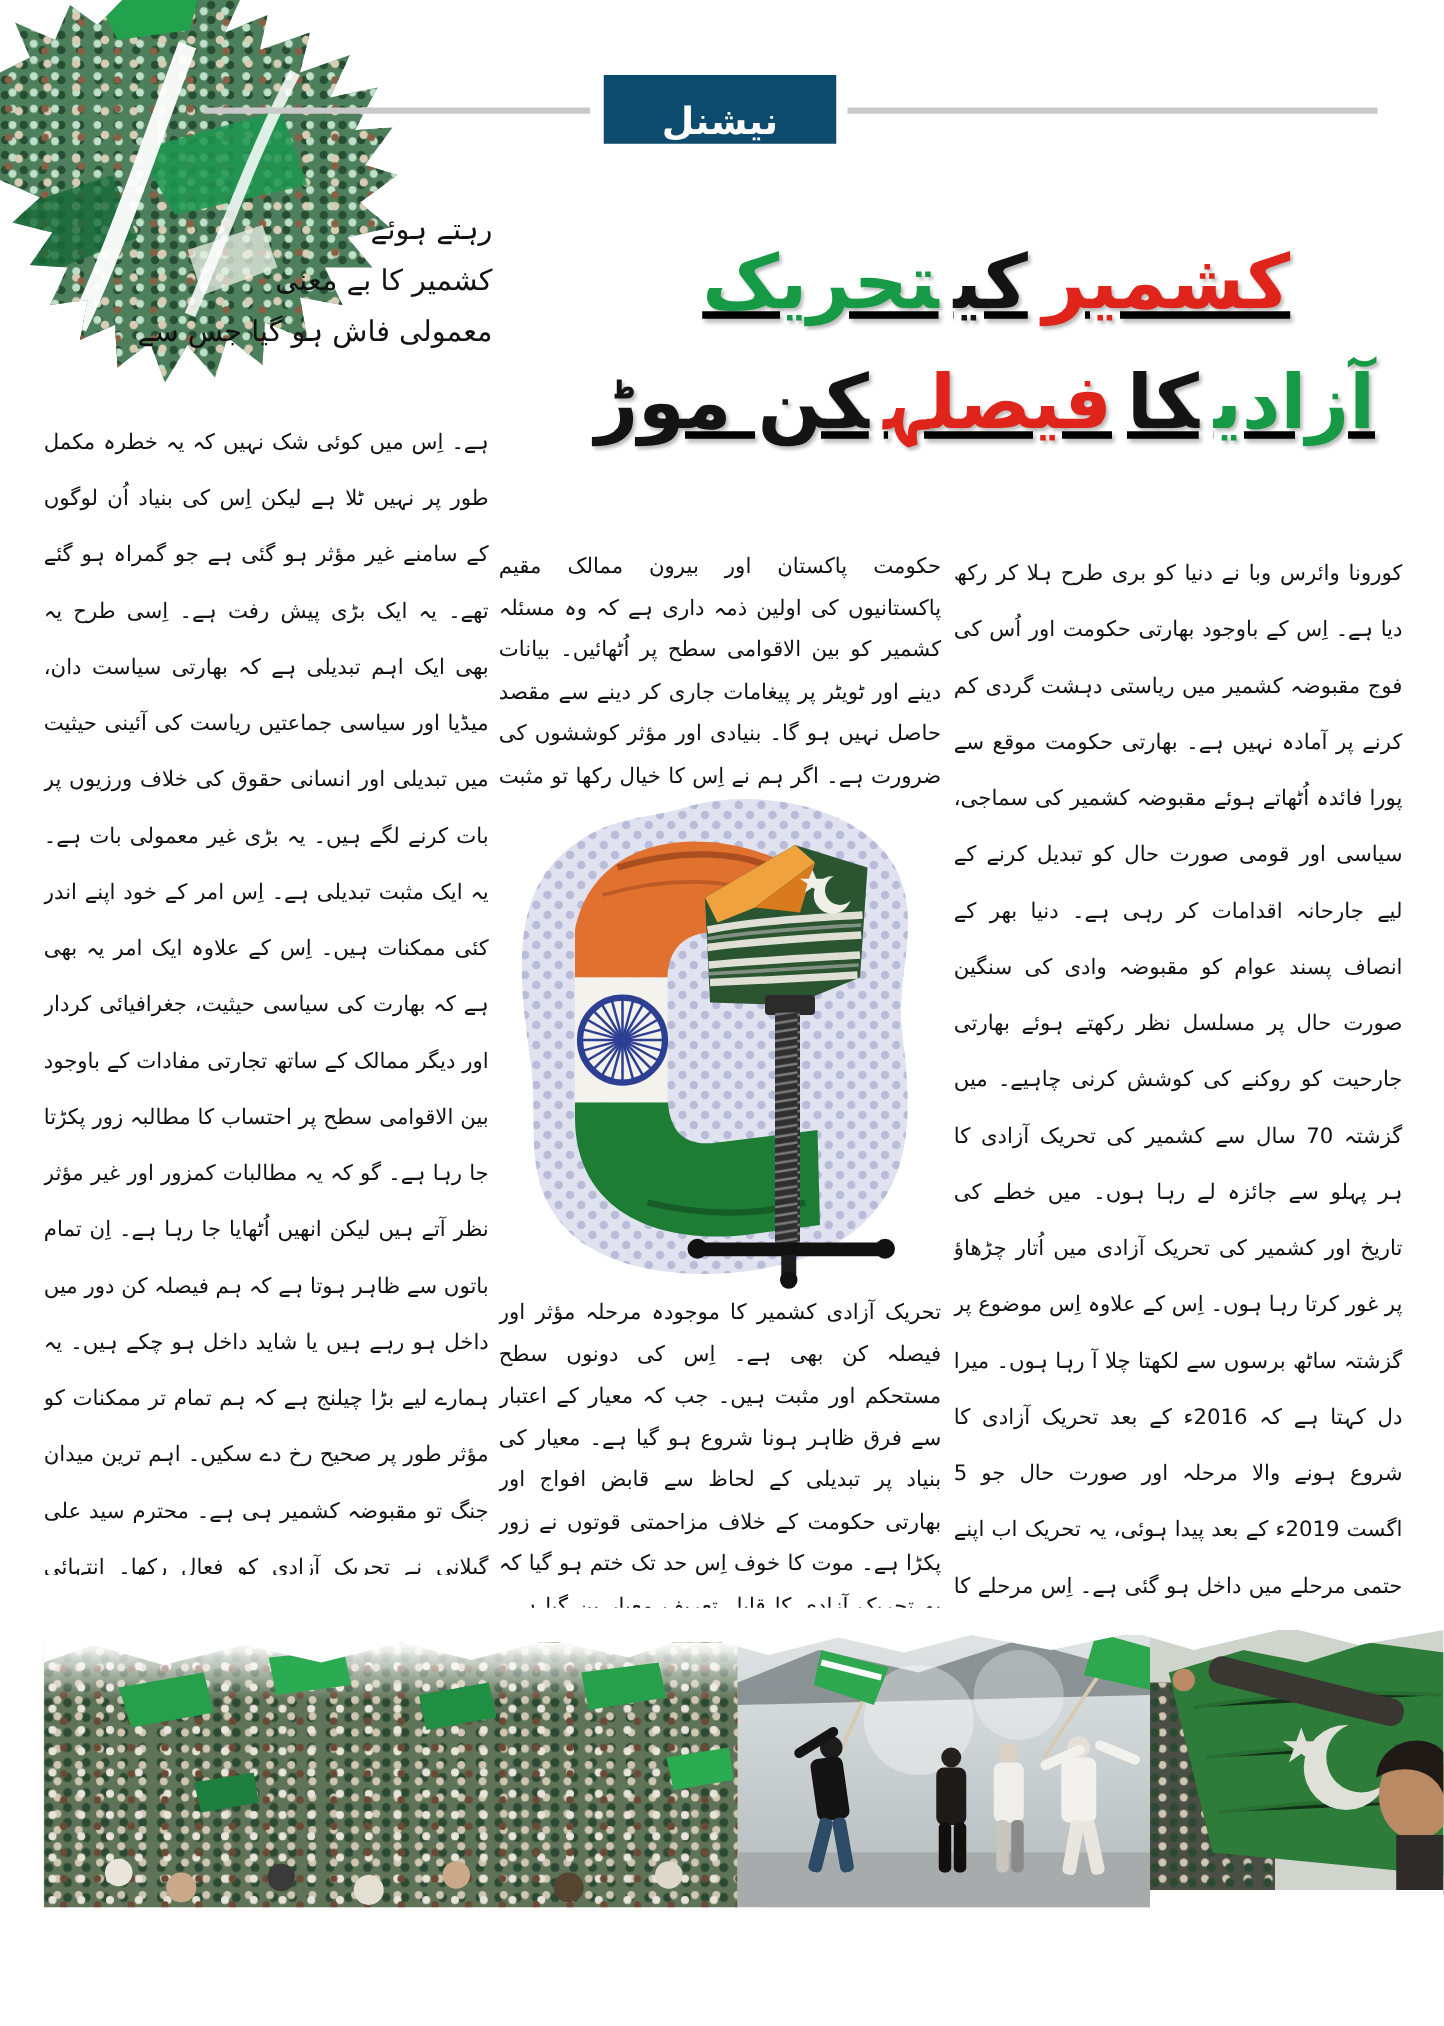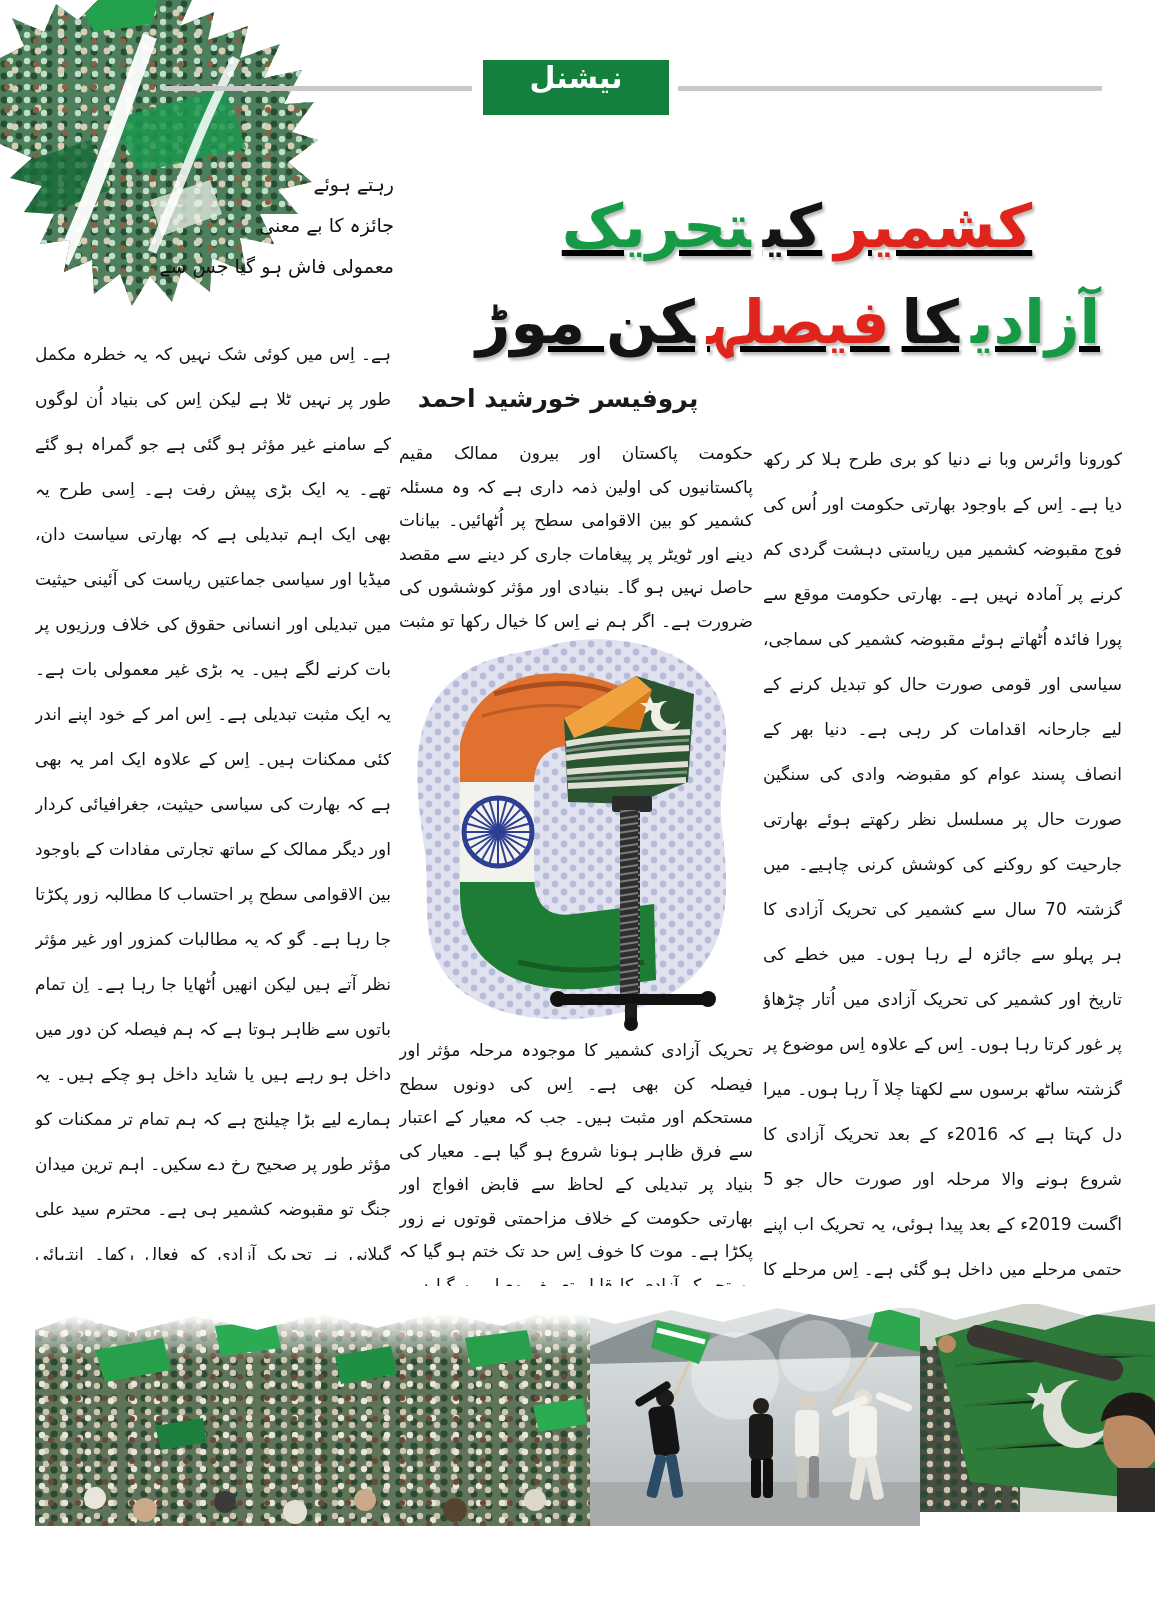--- a/index.html
+++ b/index.html
@@ -6,21 +6,21 @@
   .page{
     position:relative;width:1155px;height:1621px;background:#ffffff;overflow:hidden;
     font-family:"DejaVu Sans", sans-serif;
   }
   
   .rule{position:absolute;height:5px;background:#c9c9c9;z-index:3;}
   .rule-left{left:163px;top:86px;width:309px;}
   .rule-right{left:678px;top:86px;width:424px;}
   .section-badge{
     position:absolute;left:483px;top:60px;width:186px;height:55px;z-index:4;
-    background:#15803d;color:#ffffff;display:flex;align-items:flex-start;justify-content:center;
+    background:#0c4a6e;color:#ffffff;display:flex;align-items:flex-end;justify-content:center;
     font-size:30px;font-weight:700;direction:rtl;
   }
   
   .leaf{position:absolute;left:0;top:0;z-index:1;}
   
   .headline{
     position:absolute;left:488px;top:178px;width:618px;z-index:2;
     direction:rtl;text-align:center;font-weight:700;font-size:60px;line-height:96px;
     text-shadow:2px 3px 3px rgba(0,0,0,0.28);white-space:nowrap;text-decoration:underline;
   }
@@ -28,21 +28,21 @@
   .t-red{color:#df251b;}
   .t-green{color:#169a45;}
   .t-black{color:#141414;}
   .byline{
     position:absolute;left:408px;top:384px;width:300px;z-index:2;
     direction:rtl;text-align:center;font-size:25px;font-weight:700;color:#1a1a1a;
   }
   
   .intro-wrap{
     position:absolute;left:120px;top:164px;width:274px;z-index:2;
-    direction:rtl;text-align:right;font-size:19px;line-height:41px;color:#111;
+    direction:rtl;text-align:right;font-size:23px;line-height:41px;color:#111;
   }
   .intro-wrap div{white-space:nowrap;}
   
   .col{
     position:absolute;direction:rtl;text-align:justify;color:#121212;overflow:hidden;z-index:2;
   }
   .col-left{left:35px;top:332px;width:356px;height:928px;font-size:17px;line-height:45px;}
   .col-right{left:763px;top:437px;width:359px;height:863px;font-size:17px;line-height:45px;}
   .col-mid-top{left:399px;top:437px;width:354px;height:200px;font-size:17px;line-height:33.5px;}
   .col-mid-bottom{left:399px;top:1034px;width:354px;height:266px;font-size:17px;line-height:33.5px;}
@@ -97,25 +97,24 @@
 
   <div class="headline" dir="rtl">
     <div>
       <span class="w t-red">کشمیر</span><span class="w t-black">کی</span><span class="w t-green">تحریک</span>
     </div>
     <div>
       <span class="w t-green">آزادی</span><span class="w t-black">کا</span><span class="w t-red">فیصلہ</span><span class="w t-black">کن موڑ</span>
     </div>
   </div>
 
-  <div class="byline">پروفیسر خورشید احمد</div>
 
   <div class="intro-wrap" dir="rtl">
     <div>رہتے ہوئے</div>
-    <div>جائزہ کا بے معنی</div>
+    <div>کشمیر کا بے معنی</div>
     <div>معمولی فاش ہو گیا جس سے</div>
   </div>
 
   <div class="col col-right">کورونا وائرس وبا نے دنیا کو بری طرح ہلا کر رکھ دیا ہے۔ اِس کے باوجود بھارتی حکومت اور اُس کی فوج مقبوضہ کشمیر میں ریاستی دہشت گردی کم کرنے پر آمادہ نہیں ہے۔ بھارتی حکومت موقع سے پورا فائدہ اُٹھاتے ہوئے مقبوضہ کشمیر کی سماجی، سیاسی اور قومی صورت حال کو تبدیل کرنے کے لیے جارحانہ اقدامات کر رہی ہے۔ دنیا بھر کے انصاف پسند عوام کو مقبوضہ وادی کی سنگین صورت حال پر مسلسل نظر رکھتے ہوئے بھارتی جارحیت کو روکنے کی کوشش کرنی چاہیے۔ میں گزشتہ 70 سال سے کشمیر کی تحریک آزادی کا ہر پہلو سے جائزہ لے رہا ہوں۔ میں خطے کی تاریخ اور کشمیر کی تحریک آزادی میں اُتار چڑھاؤ پر غور کرتا رہا ہوں۔ اِس کے علاوہ اِس موضوع پر گزشتہ ساٹھ برسوں سے لکھتا چلا آ رہا ہوں۔ میرا دل کہتا ہے کہ 2016ء کے بعد تحریک آزادی کا شروع ہونے والا مرحلہ اور صورت حال جو 5 اگست 2019ء کے بعد پیدا ہوئی، یہ تحریک اب اپنے حتمی مرحلے میں داخل ہو گئی ہے۔ اِس مرحلے کا دورانیہ کتنا ہوگا، اِس سے متعلق ابھی کچھ کہنا دشوار ہے۔ تاہم ایسی علامات موجود ہیں کہ تحریک آزادی اپنے حتمی مرحلے میں داخل ہو گئی ہے۔ ہمیں ایک مؤثر اور متواتر لائحہ عمل اختیار کرنا ہوگا۔ اِس جدوجہد میں اپنی اجتماعی زندگی کے بعض اُمور کو مؤخر کرنا ہوگا۔ ہم بوجوہ کچھ چیزوں کو نظر انداز کر سکتے ہیں لیکن کشمیر کو نظر انداز کیا جا سکتا ہے اور نہ دوسری ترجیح قرار دیا جا سکتا ہے۔ اِس کی مرکزی حیثیت برقرار رہنی چاہیے۔ اگر ہم اِس مسئلے پر قوم کو آگہی دیں، سیاسی جماعتوں اور حکومت پر دباؤ ڈالیں تو یہ مقصد کے حصول کے لیے بہتر ہوگا۔ یہ عوام،</div>
   <div class="col col-mid-top">حکومت پاکستان اور بیرون ممالک مقیم پاکستانیوں کی اولین ذمہ داری ہے کہ وہ مسئلہ کشمیر کو بین الاقوامی سطح پر اُٹھائیں۔ بیانات دینے اور ٹویٹر پر پیغامات جاری کر دینے سے مقصد حاصل نہیں ہو گا۔ بنیادی اور مؤثر کوششوں کی ضرورت ہے۔ اگر ہم نے اِس کا خیال رکھا تو مثبت نتائج ضرور سامنے آئیں گے، ان شاء اللہ۔</div>
   <div class="col col-mid-bottom">تحریک آزادی کشمیر کا موجودہ مرحلہ مؤثر اور فیصلہ کن بھی ہے۔ اِس کی دونوں سطح مستحکم اور مثبت ہیں۔ جب کہ معیار کے اعتبار سے فرق ظاہر ہونا شروع ہو گیا ہے۔ معیار کی بنیاد پر تبدیلی کے لحاظ سے قابض افواج اور بھارتی حکومت کے خلاف مزاحمتی قوتوں نے زور پکڑا ہے۔ موت کا خوف اِس حد تک ختم ہو گیا کہ یہ تحریک آزادی کا قابل تعریف معیار بن گیا ہے۔ اِس دوران مقبوضہ کشمیر میں بھارت نواز مسلم قیادت کا بھارتی فریم ورک میں</div>
   <div class="col col-left">ہے۔ اِس میں کوئی شک نہیں کہ یہ خطرہ مکمل طور پر نہیں ٹلا ہے لیکن اِس کی بنیاد اُن لوگوں کے سامنے غیر مؤثر ہو گئی ہے جو گمراہ ہو گئے تھے۔ یہ ایک بڑی پیش رفت ہے۔ اِسی طرح یہ بھی ایک اہم تبدیلی ہے کہ بھارتی سیاست دان، میڈیا اور سیاسی جماعتیں ریاست کی آئینی حیثیت میں تبدیلی اور انسانی حقوق کی خلاف ورزیوں پر بات کرنے لگے ہیں۔ یہ بڑی غیر معمولی بات ہے۔ یہ ایک مثبت تبدیلی ہے۔ اِس امر کے خود اپنے اندر کئی ممکنات ہیں۔ اِس کے علاوہ ایک امر یہ بھی ہے کہ بھارت کی سیاسی حیثیت، جغرافیائی کردار اور دیگر ممالک کے ساتھ تجارتی مفادات کے باوجود بین الاقوامی سطح پر احتساب کا مطالبہ زور پکڑتا جا رہا ہے۔ گو کہ یہ مطالبات کمزور اور غیر مؤثر نظر آتے ہیں لیکن انھیں اُٹھایا جا رہا ہے۔ اِن تمام باتوں سے ظاہر ہوتا ہے کہ ہم فیصلہ کن دور میں داخل ہو رہے ہیں یا شاید داخل ہو چکے ہیں۔ یہ ہمارے لیے بڑا چیلنج ہے کہ ہم تمام تر ممکنات کو مؤثر طور پر صحیح رخ دے سکیں۔ اہم ترین میدان جنگ تو مقبوضہ کشمیر ہی ہے۔ محترم سید علی گیلانی نے تحریک آزادی کو فعال رکھا۔ انتہائی دانش مندی سے جدوجہد کو اپنی ہمت اور توانائی سے مضبوط اور درست خطوط پر اُستوار کیا۔ لیکن انھیں اِن دنوں اپنی صحت کے حوالے سے سنگین مسائل کا سامنا ہے۔ ہمیں اُن کی صحت یابی کی دعا کرنی چاہیے۔ اپنی گرتی ہوئی صحت اور بھارتی پابندیوں کے باوجود وہ کشمیریوں کی رہنمائی کے لیے تمام مواقع بروئے کار لائے۔ اب ضرورت اِس امر کی ہے کہ علی گیلانی کی حمایت میں قیادت اُبھر کر سامنے آئے۔ اِس قیادت میں مضبوط ایمان، تاریخ سے مکمل آگہی، عزم و حوصلہ اور گیلانی صاحب جیسی دانش مندی ہو۔ اِسے جذباتی نہیں بلکہ رواداری اور درگزر سے کام لینے والی ہونا چاہیے۔ ایک تحریک کو اپنی نچلی سطح تک مؤثر اور منظم ہونا</div>
 
   <svg class="figure" width="352" height="400" viewBox="0 0 352 400">
     <defs>

